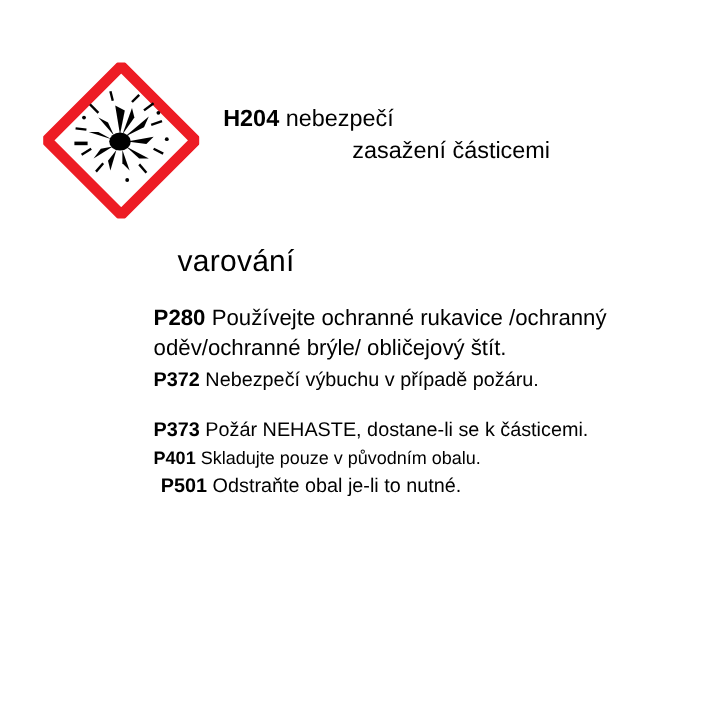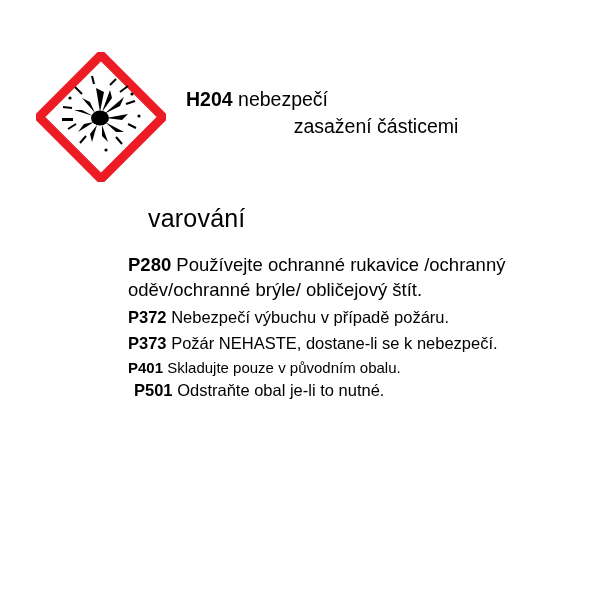--- a/index.html
+++ b/index.html
@@ -96,21 +96,21 @@
   }
   .size-sm {
     font-size: 15px;
     line-height: 21px;
   }
 
   .p210 { margin-bottom: 5px; }
   .p250 { margin-bottom: 3px; }
   .p280 { margin-bottom: 4px; }
   .p370 { margin-bottom: 2px; }
-  .p372 { margin-bottom: 3px; }
+  .p372 { margin-bottom: 18px; }
   .p373 { margin-bottom: 3px; }
   .p401 { margin-left: 0px; margin-bottom: 1px; }
   .p501 { margin-left: 6px; }
 </style>
 </head>
 <body>
 
 <div class="page">
 
   <div class="top-block">
@@ -180,21 +180,21 @@
     </div>
 
 
     <div class="p-item size-md p372">
       <span class="pcode">P372</span>
       <span>Nebezpečí výbuchu v případě požáru.</span>
     </div>
 
     <div class="p-item size-md p373">
       <span class="pcode">P373</span>
-      <span>Požár NEHASTE, dostane-li se k nebezpečí.</span>
+      <span>Požár NEHASTE, dostane-li se k částicemi.</span>
     </div>
 
     <div class="p-item size-sm p401">
       <span class="pcode">P401</span>
       <span>Skladujte pouze v původním obalu.</span>
     </div>
 
     <div class="p-item size-md p501">
       <span class="pcode">P501</span>
       <span>Odstraňte obal je-li to nutné.</span>

